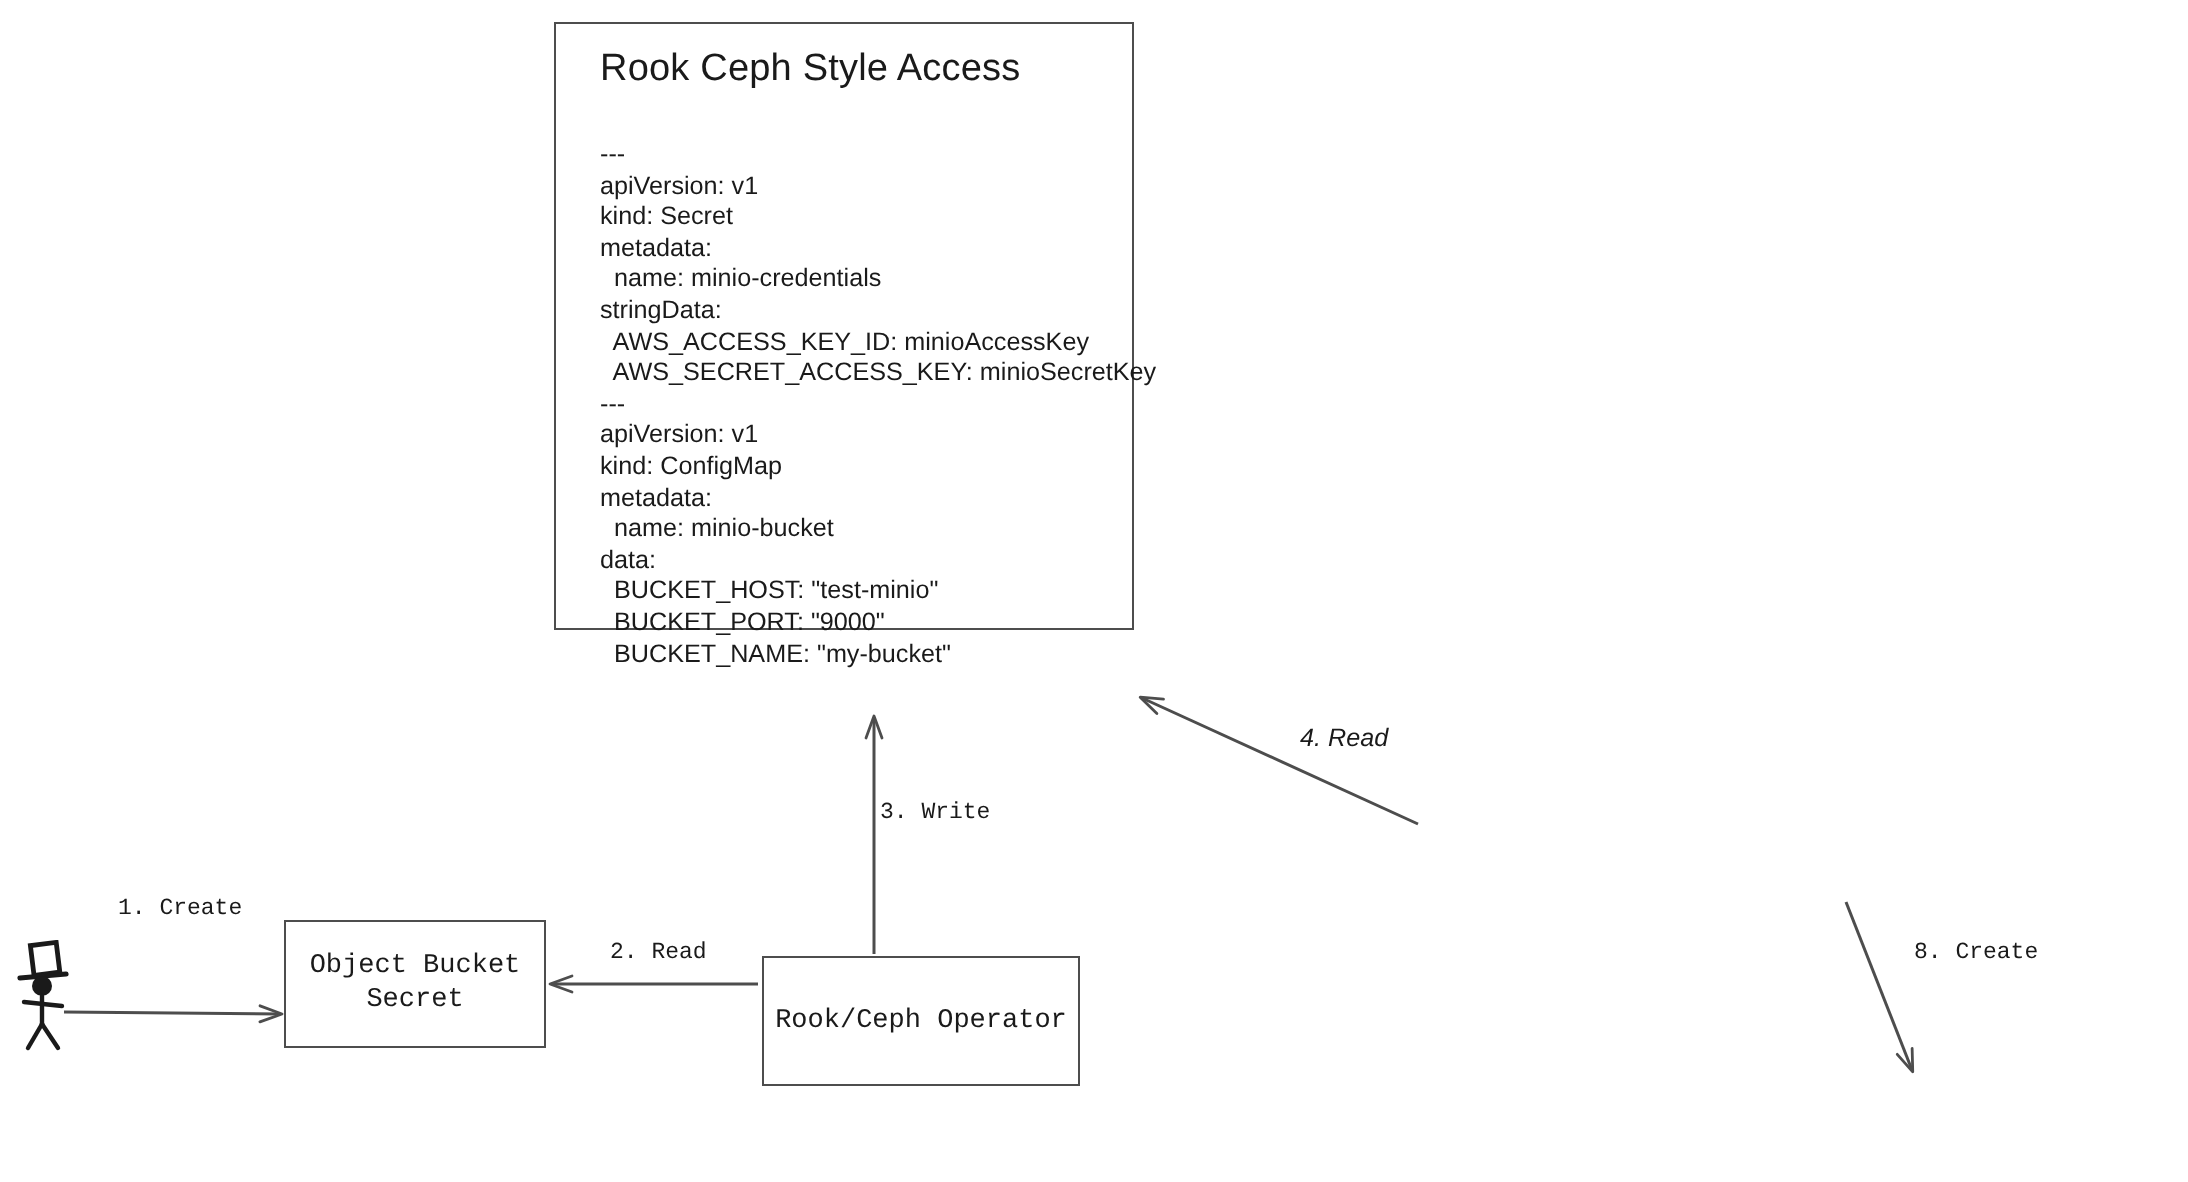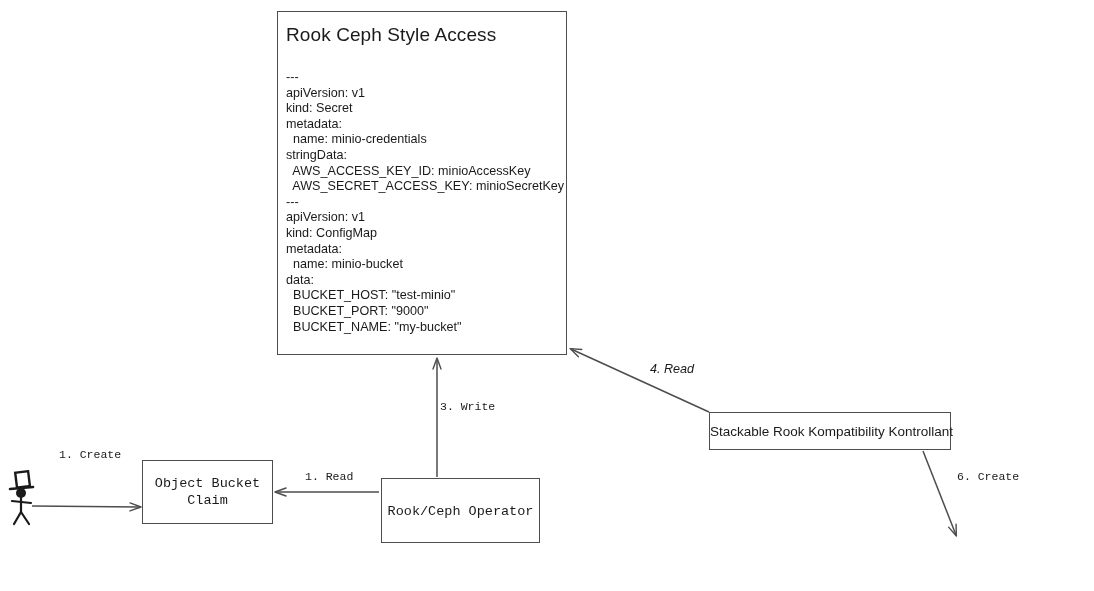--- a/index.html
+++ b/index.html
@@ -19,22 +19,22 @@
     position: absolute;
     box-sizing: border-box;
     border: 1.4px solid #4d4d4d;
     background: #ffffff;
   }
   
   #yaml-box {
     left: 277px;
     top: 11px;
     width: 290px;
-    height: 344px;
-    padding: 12px 10px 0 8px;
+    height: 304px;
+    padding: 12px 10px 0 22px;
   }
   #yaml-title {
     font-family: "Liberation Sans", sans-serif;
     font-size: 19px;
     color: #1a1a1a;
     line-height: 22px;
     letter-spacing: 0.1px;
     white-space: pre;
   }
   #yaml-body {
@@ -182,31 +182,28 @@
 metadata:
   name: minio-bucket
 data:
   BUCKET_HOST: "test-minio"
   BUCKET_PORT: "9000"
   BUCKET_NAME: "my-bucket"</div>
   </div>
 
   <div class="box" id="obc-box">
     <div class="mono-box-label">Object Bucket
-Claim</div>
+Secret</div>
   </div>
 
   <div class="box" id="op-box">
     <div class="mono-box-label">Rook/Ceph Operator</div>
   </div>
 
-  <div class="box" id="srkk-box">
-    <div class="sans-box-label">Stackable Rook Kompatibility Kontrollant</div>
-  </div>
 
 
   <div class="arrow-label" id="lbl-1">1. Create</div>
-  <div class="arrow-label" id="lbl-2">1. Read</div>
+  <div class="arrow-label" id="lbl-2">2. Read</div>
   <div class="arrow-label" id="lbl-3">3. Write</div>
   <div class="arrow-label sans" id="lbl-4">4. Read</div>
-  <div class="arrow-label" id="lbl-5">6. Create</div>
+  <div class="arrow-label" id="lbl-5">8. Create</div>
 
 </div>
 
 </body></html>

